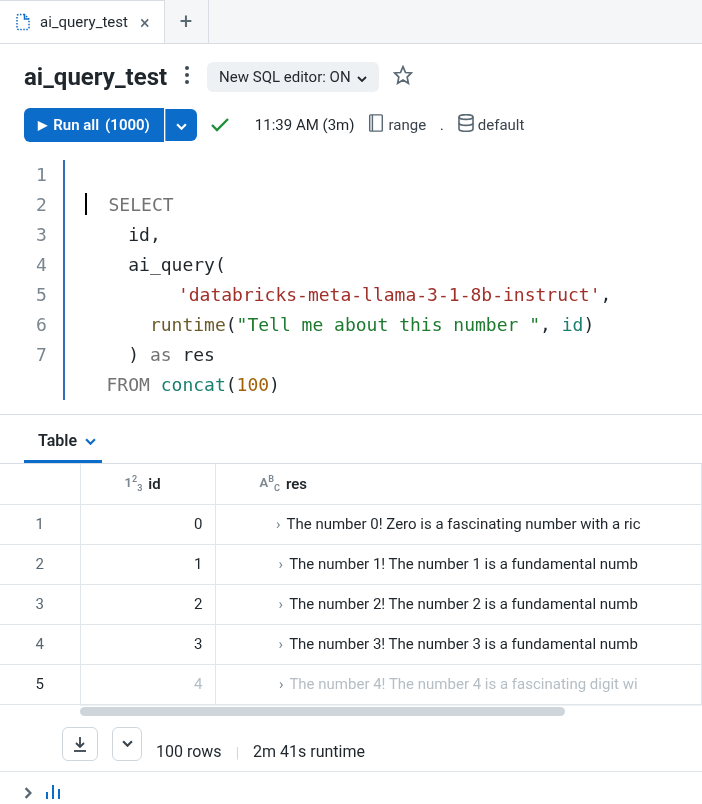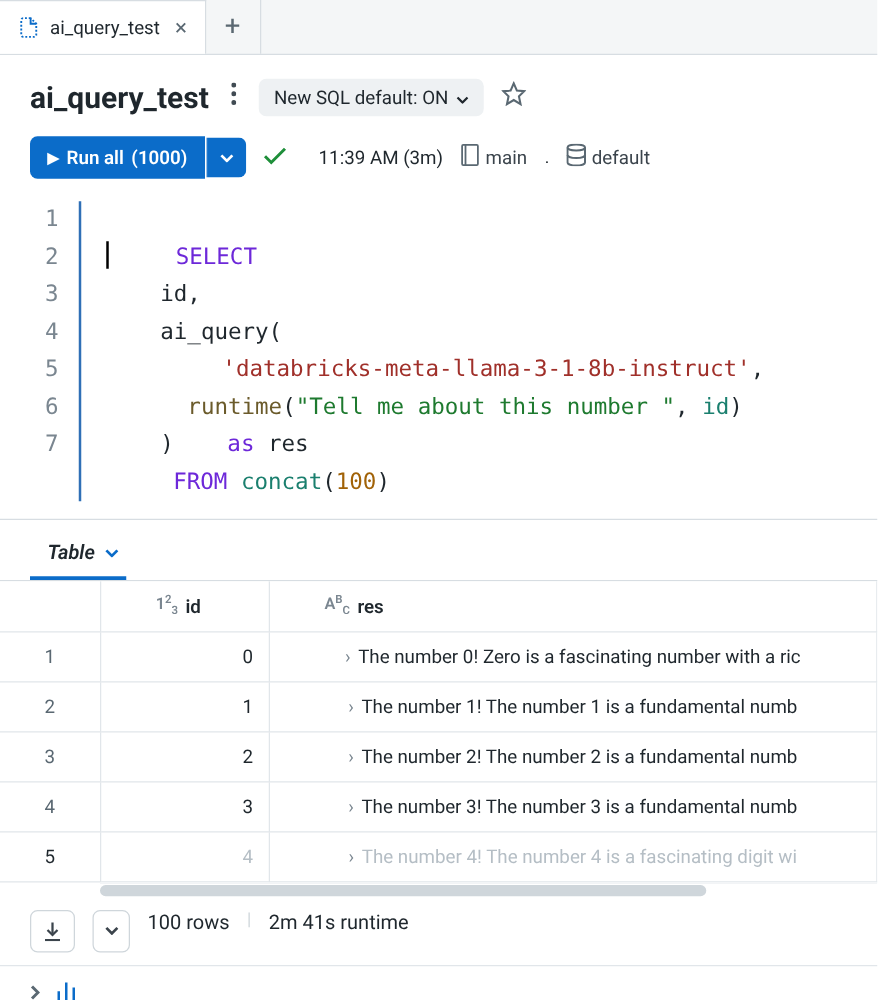--- a/index.html
+++ b/index.html
@@ -81,21 +81,21 @@
     font-size: 18px; line-height: 30px;
   }
   .gutter {
     text-align:right; color:#7a8690;
     padding: 0 4px 0 26px;
     border-right:2px solid #2f6fb6;
     user-select:none;
   }
   .gutter div { padding-right:12px; }
   .code { padding-left: 20px; white-space:pre; }
-  .kw { color:#6d28d9;margin-left:32px; }
+  .kw { color:#737373; }
   .fn { color:#6b5b2b; }
   .str { color:#a0302a;margin-left:28px; }
   .strg { color:#1e7a2f; }
   .id { color:#1a7f6e; }
   .punct { color:#1f272d; }
   .num { color:#a16207; }
   .cursor {
     display:inline-block; width:2px; height:22px; background:#000; vertical-align:-4px;
   }
 
@@ -104,21 +104,20 @@
     border-top:1px solid #d7dde2;
     padding: 6px 24px 0 24px;
     display:flex; align-items:center;
   }
   .restab {
     font-size:16px; font-weight:600;
     padding: 10px 6px 10px 14px;
     border-bottom:3px solid #0b6cc9;
     display:flex; align-items:center; gap:8px;
     cursor:pointer;
-    font-style:italic;
   }
   .restab .dd { color:#0b6cc9; font-size:12px; }
 
   
   .tblwrap { border-top:1px solid #d7dde2; overflow:hidden; }
   table { border-collapse:collapse; width:100%; table-layout:fixed; }
   th, td {
     border-right:1px solid #e1e6ea;
     border-bottom:1px solid #e1e6ea;
     padding:0 12px;
@@ -140,22 +139,23 @@
     border-top:1px solid #eef1f3;
     position:relative;
   }
   .hscroll .thumb {
     position:absolute; left:0; top:1px; height:9px; width:78%;
     background:#cfd6db; border-radius:5px;
   }
 
   
   .footer {
-    display:flex; align-items:flex-start; gap:14px;
+    display:flex; align-items:flex-end; gap:14px;
     padding:10px 24px;
+    margin-left:38px;
   }
   .iconbtn {
     border:1px solid #cfd6db; border-radius:6px;
     width:36px; height:34px; display:flex; align-items:center; justify-content:center;
     cursor:pointer; color:#3b444c;
   }
   .meta { font-size:16px; color:#1f272d; }
   .divider { color:#cfd6db; }
 
   .perf {
@@ -186,21 +186,21 @@
 <div class="header">
   <div class="title">ai_query_test</div>
   <div class="kebab">
     <svg width="4" height="18" viewBox="0 0 4 18" fill="#414b53">
         <circle cx="2" cy="2" r="2"></circle>
         <circle cx="2" cy="9" r="2"></circle>
         <circle cx="2" cy="16" r="2"></circle>
       </svg>
   </div>
   <div class="chip">
-    <span>New SQL default: ON</span>
+    <span>New SQL editor: ON</span>
     <span>
       <svg width="10" height="6" viewBox="0 0 10 6" fill="none" stroke="#1f272d" stroke-width="1.8">
           <polyline points="1 1 5 5 9 1"></polyline>
         </svg>
     </span>
   </div>
   <div class="star">
     <svg width="20" height="20" viewBox="0 0 24 24" fill="none" stroke="#5a6872" stroke-width="2">
         <polygon points="12 2 15 9 22 9.5 17 14.5 18.5 22 12 18 5.5 22 7 14.5 2 9.5 9 9"></polygon>
       </svg>
@@ -224,21 +224,21 @@
       </svg>
   </span>
   <span class="ts">11:39 AM (3m)</span>
   <div class="ctxbtn">
     <span class="icn">
       <svg width="16" height="18" viewBox="0 0 16 20" fill="none" stroke="#5a6872" stroke-width="1.6">
           <rect x="1" y="1" width="14" height="18" rx="1"></rect>
           <line x1="4" y1="1" x2="4" y2="19"></line>
         </svg>
     </span>
-    <span>main</span>
+    <span>range</span>
   </div>
   <span>.</span>
   <div class="ctxbtn">
     <span class="icn">
       <svg width="16" height="18" viewBox="0 0 16 18" fill="none" stroke="#5a6872" stroke-width="1.6">
           <ellipse cx="8" cy="3" rx="7" ry="2.4"></ellipse>
           <path d="M1 3v12c0 1.3 3.1 2.4 7 2.4s7-1.1 7-2.4V3"></path>
           <path d="M1 9c0 1.3 3.1 2.4 7 2.4s7-1.1 7-2.4"></path>
         </svg>
     </span>

